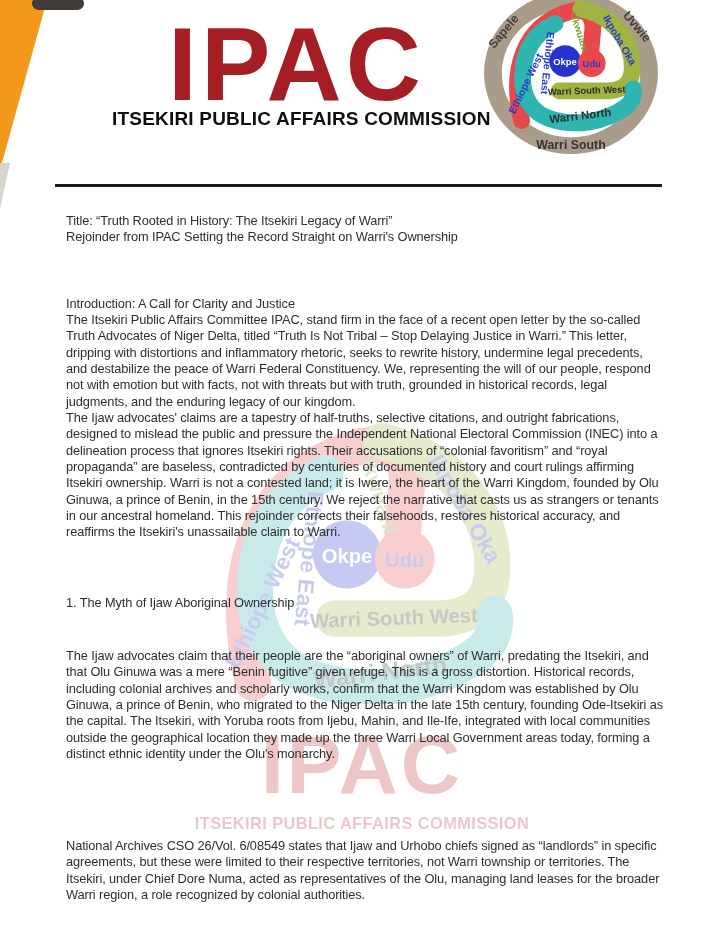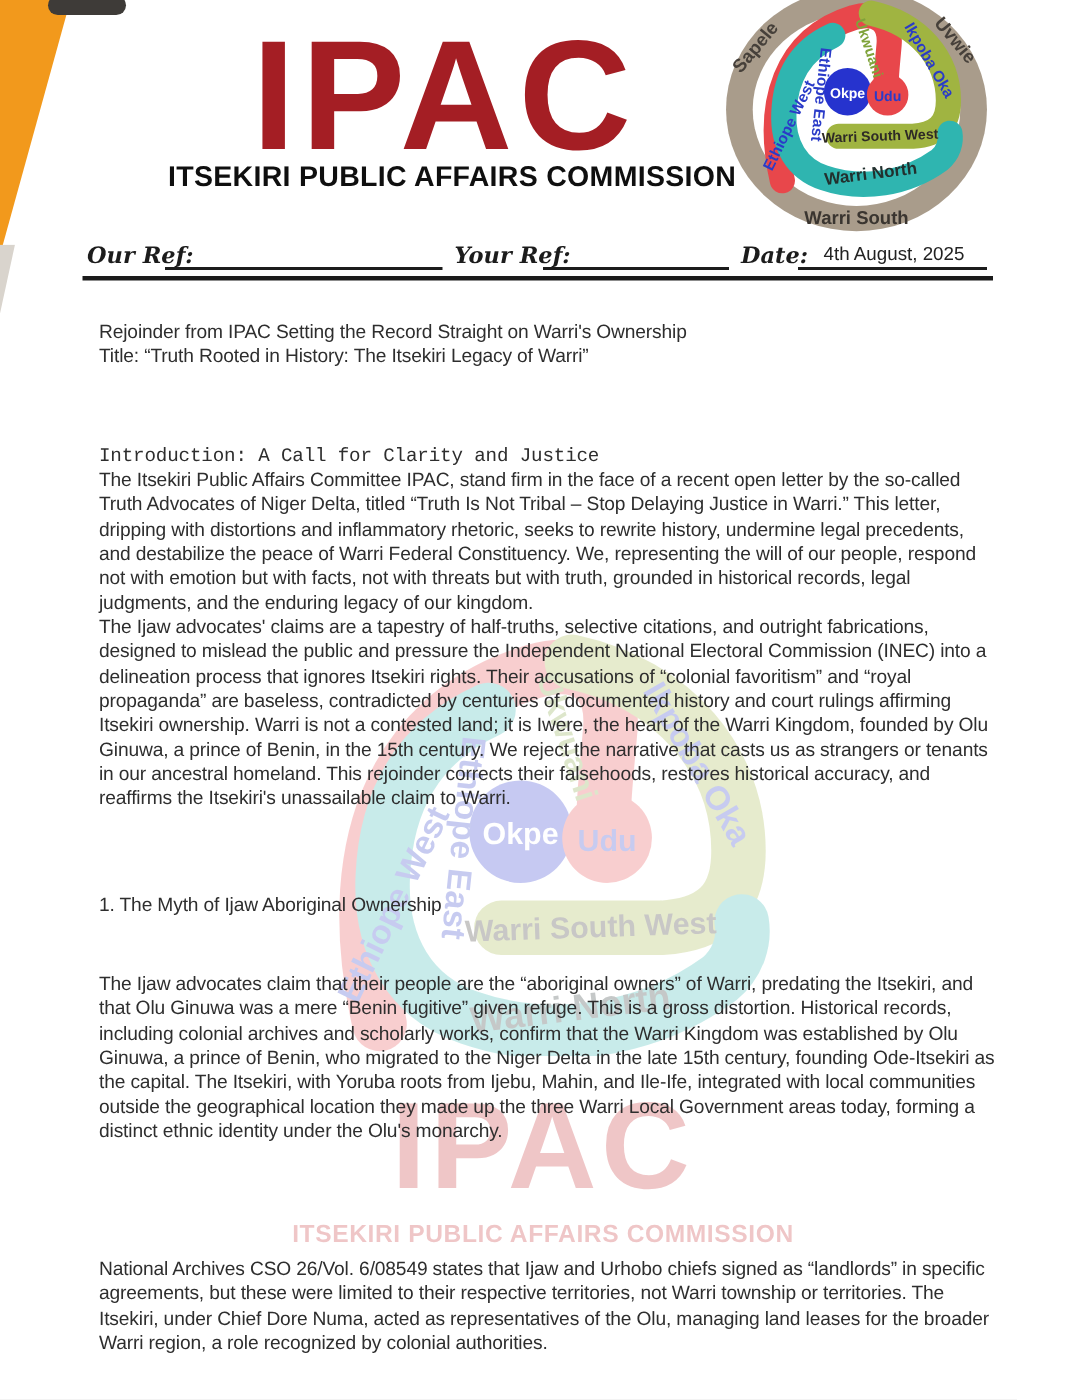--- a/index.html
+++ b/index.html
@@ -37,21 +37,21 @@
     opacity:.26;pointer-events:none;}
   .wm-logo{position:absolute;left:206px;top:422px;width:312px;height:282px;}
   .wm-ipac{position:absolute;left:206px;top:722px;width:312px;text-align:center;
     font-size:82px;line-height:86px;font-weight:800;letter-spacing:3px;color:#C2262B;}
   .wm-sub{position:absolute;left:160px;top:814px;width:404px;text-align:center;
     font-size:16.4px;font-weight:700;letter-spacing:.4px;color:#C2262B;}
   
   .tblock{position:absolute;left:66px;width:598px;font-size:12.8px;
     line-height:16.35px;letter-spacing:-0.1px;color:#2e2e2e;}
   .b-subject{top:213px;}
-  .b-intro{top:296px;font-family:Liberation Mono, monospace;}
+  .b-intro{top:296px;}
   .b-main{top:312px;}
   .b-correcting{top:585px;}
   .b-myth{top:595px;}
   .b-para3{top:648px;}
   .b-para4{top:838px;}
 </style>
 </head>
 <body>
 
 <div class="page">
@@ -97,34 +97,25 @@
     <text x="84" y="74" text-anchor="middle" font-size="9.5" font-weight="bold" fill="#ffffff">Okpe</text>
     <text x="111" y="76" text-anchor="middle" font-size="9.5" font-weight="bold" fill="#2A3BC8">Udu</text>
     <text transform="translate(33,124) rotate(-64)" font-size="10.5" font-weight="bold" fill="#2A3BC8">Ethiope West</text>
     <text transform="translate(66,40) rotate(96)" font-size="10.5" font-weight="bold" fill="#2A3BC8">Ethiope East</text>
     <text transform="translate(89,22) rotate(72)" font-size="10" font-weight="bold" fill="#7FA33A">Ukwuani</text>
     <text transform="translate(122,26) rotate(60)" font-size="10.5" font-weight="bold" fill="#2A3BC8">Ikpoba Oka</text>
     <text transform="translate(106,103) rotate(-2)" text-anchor="middle" font-size="9.5" font-weight="bold" fill="#2E2A26">Warri South West</text>
     <text transform="translate(100,129) rotate(-7)" text-anchor="middle" font-size="11.5" font-weight="bold" fill="#22302E">Warri North</text>
   </svg>
 
-  <div class="ref-row">
-    <span class="ref-label" style="left:58px">Our Ref:</span>
-    <span class="ref-underline" style="left:110px;width:185px"></span>
-    <span class="ref-label" style="left:303px">Your Ref:</span>
-    <span class="ref-underline" style="left:362px;width:124px"></span>
-    <span class="ref-label" style="left:494px">Date:</span>
-    <span class="ref-underline" style="left:532px;width:126px"></span>
-    <span class="date-value">4th August, 2025</span>
-  </div>
   <div class="header-rule"></div>
 
   <div class="tblock b-subject">
+    <div>Title: “Truth Rooted in History: The Itsekiri Legacy of Warri”</div>
     <div>Rejoinder from IPAC Setting the Record Straight on Warri's Ownership</div>
-    <div>Title: “Truth Rooted in History: The Itsekiri Legacy of Warri”</div>
   </div>
 
   <div class="tblock b-intro">Introduction: A Call for Clarity and Justice</div>
 
   <div class="tblock b-main">
     <div>The Itsekiri Public Affairs Committee IPAC, stand firm in the face of a recent open letter by the so-called Truth Advocates of Niger Delta, titled “Truth Is Not Tribal – Stop Delaying Justice in Warri.” This letter, dripping with distortions and inflammatory rhetoric, seeks to rewrite history, undermine legal precedents, and destabilize the peace of Warri Federal Constituency. We, representing the will of our people, respond not with emotion but with facts, not with threats but with truth, grounded in historical records, legal judgments, and the enduring legacy of our kingdom.</div>
     <div>The Ijaw advocates' claims are a tapestry of half-truths, selective citations, and outright fabrications, designed to mislead the public and pressure the Independent National Electoral Commission (INEC) into a delineation process that ignores Itsekiri rights. Their accusations of “colonial favoritism” and “royal propaganda” are baseless, contradicted by centuries of documented history and court rulings affirming Itsekiri ownership. Warri is not a contested land; it is Iwere, the heart of the Warri Kingdom, founded by Olu Ginuwa, a prince of Benin, in the 15th century. We reject the narrative that casts us as strangers or tenants in our ancestral homeland. This rejoinder corrects their falsehoods, restores historical accuracy, and reaffirms the Itsekiri's unassailable claim to Warri.</div>
   </div>
 
 

